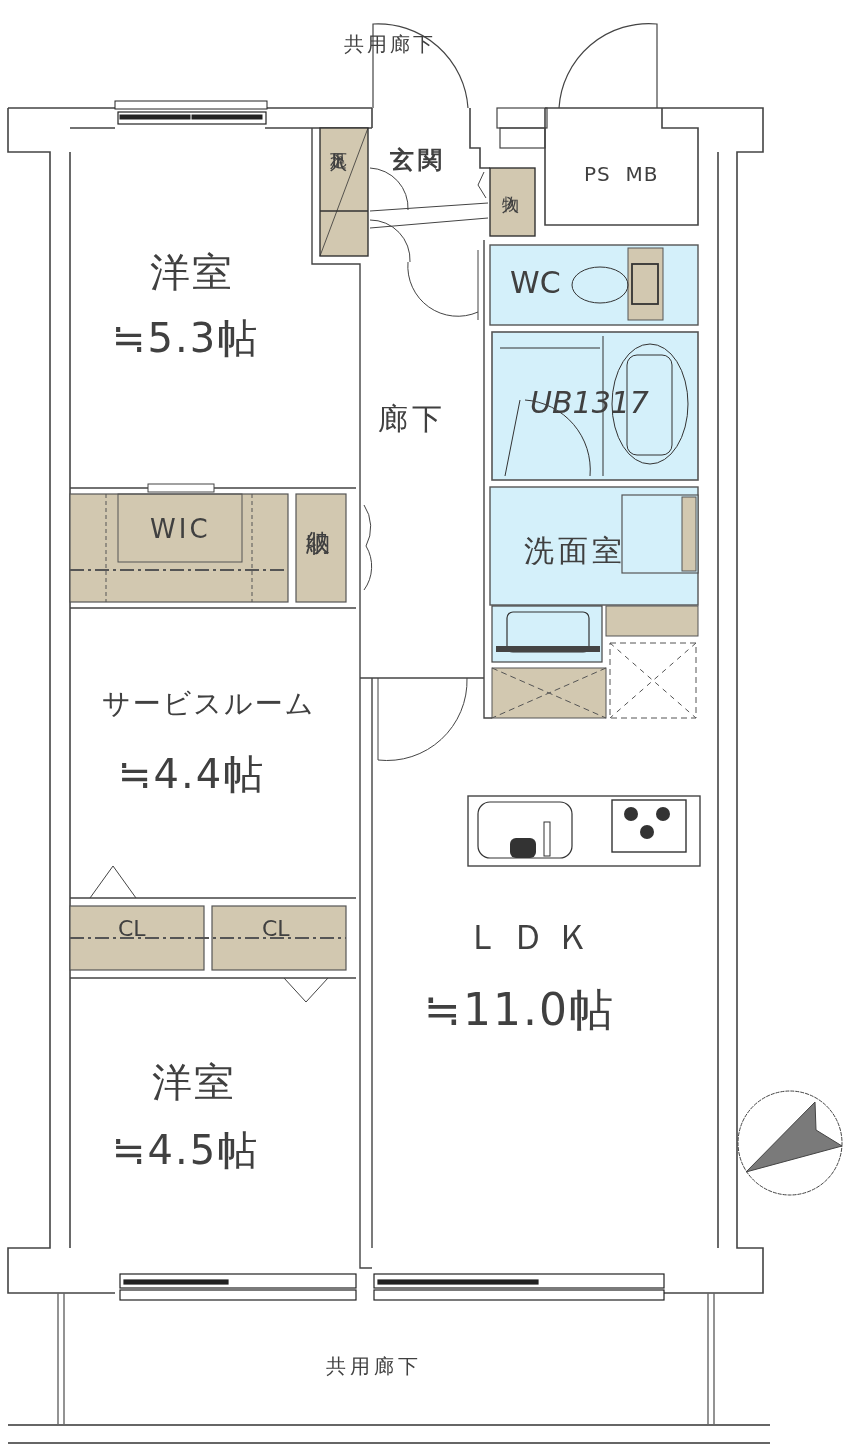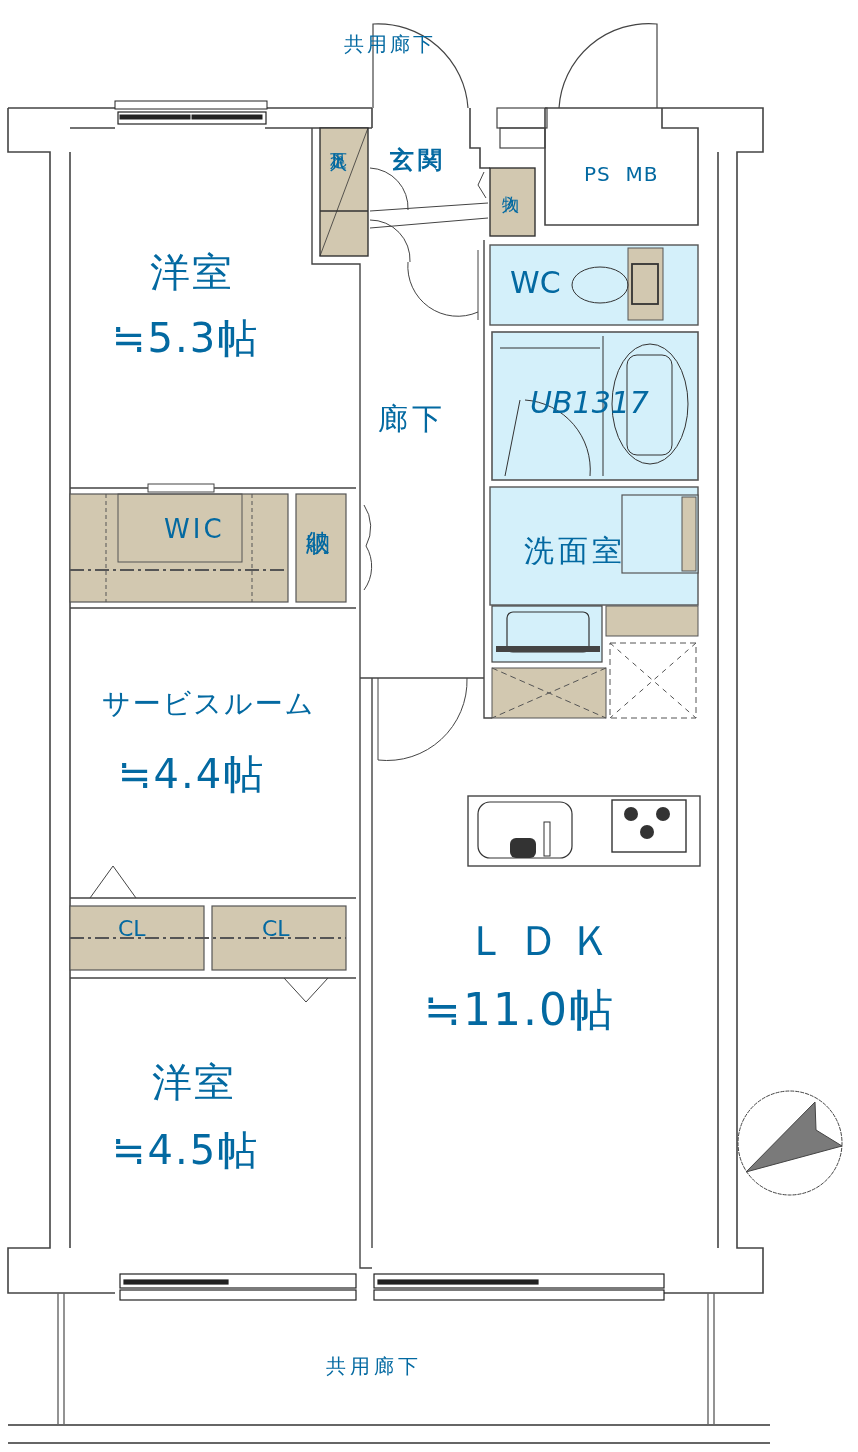--- a/index.html
+++ b/index.html
@@ -1,18 +1,18 @@
 <!DOCTYPE html>
 <html><head>
 <meta charset="utf-8">
 <style>
   html, body { margin:0; padding:0; background:#ffffff; }
   body { width:858px; height:1452px; position:relative; overflow:hidden; font-family:"DejaVu Sans", sans-serif; }
   #plan { position:absolute; left:0; top:0; width:858px; height:1452px; }
-  .lbl { position:absolute; color:#0369a1; white-space:nowrap; text-align:center; line-height:1; }
+  .lbl { position:absolute; color:#404040; white-space:nowrap; text-align:center; line-height:1; }
   .big { font-size:40px; letter-spacing:2px; }
   .mid { font-size:30px; letter-spacing:4px; }
   .sm  { font-size:20px; letter-spacing:3px; }
   .xs  { font-size:17px; }
   .vert { writing-mode:vertical-rl; text-orientation:upright; letter-spacing:0; }
 </style>
 </head>
 <body>
 
 <svg id="plan" viewBox="0 0 858 1452" xmlns="http://www.w3.org/2000/svg">
@@ -146,34 +146,34 @@
 
 <div class="lbl sm" style="left:344px;top:34px;">共用廊下</div>
 <div class="lbl" style="left:390px;top:148px;font-size:24px;letter-spacing:4px;font-weight:bold;">玄関</div>
 <div class="lbl xs vert" style="left:330px;top:140px;">下足入れ</div>
 <div class="lbl xs vert" style="left:502px;top:182px;">物入</div>
 <div class="lbl sm" style="left:584px;top:164px;letter-spacing:1px;white-space:pre;">PS  MB</div>
 <div class="lbl" style="left:510px;top:268px;font-size:30px;">WC</div>
 <div class="lbl" style="left:530px;top:388px;font-size:30px;font-style:italic;">UB1317</div>
 <div class="lbl mid" style="left:378px;top:404px;">廊下</div>
 <div class="lbl mid" style="left:524px;top:536px;">洗面室</div>
-<div class="lbl" style="left:164px;top:516px;font-size:26px;letter-spacing:3px;">WIC</div>
+<div class="lbl" style="left:150px;top:516px;font-size:26px;letter-spacing:3px;">WIC</div>
 <div class="lbl vert" style="left:306px;top:512px;font-size:24px;">収納</div>
 <div class="lbl" style="left:118px;top:918px;font-size:22px;">CL</div>
 <div class="lbl" style="left:262px;top:918px;font-size:22px;">CL</div>
 <div class="lbl sm" style="left:326px;top:1356px;letter-spacing:4px;">共用廊下</div>
 
 <div>
   <div class="lbl big" style="left:150px;top:252px;">洋室</div>
   <div class="lbl big" style="left:112px;top:318px;text-align:right;">≒5.3帖</div>
 </div>
 <div>
   <div class="lbl" style="left:102px;top:690px;font-size:28px;letter-spacing:2px;">サービスルーム</div>
   <div class="lbl big" style="left:118px;top:754px;">≒4.4帖</div>
 </div>
 <div>
   <div class="lbl big" style="left:152px;top:1062px;">洋室</div>
   <div class="lbl big" style="left:112px;top:1130px;">≒4.5帖</div>
 </div>
 <div>
-  <div class="lbl" style="left:466px;top:920px;font-size:42px;letter-spacing:10px;">ＬＤＫ</div>
+  <div class="lbl" style="left:466px;top:920px;font-size:35px;letter-spacing:10px;">ＬＤＫ</div>
   <div class="lbl" style="left:424px;top:988px;font-size:44px;letter-spacing:2px;">≒11.0帖</div>
 </div>
 
 </body></html>

